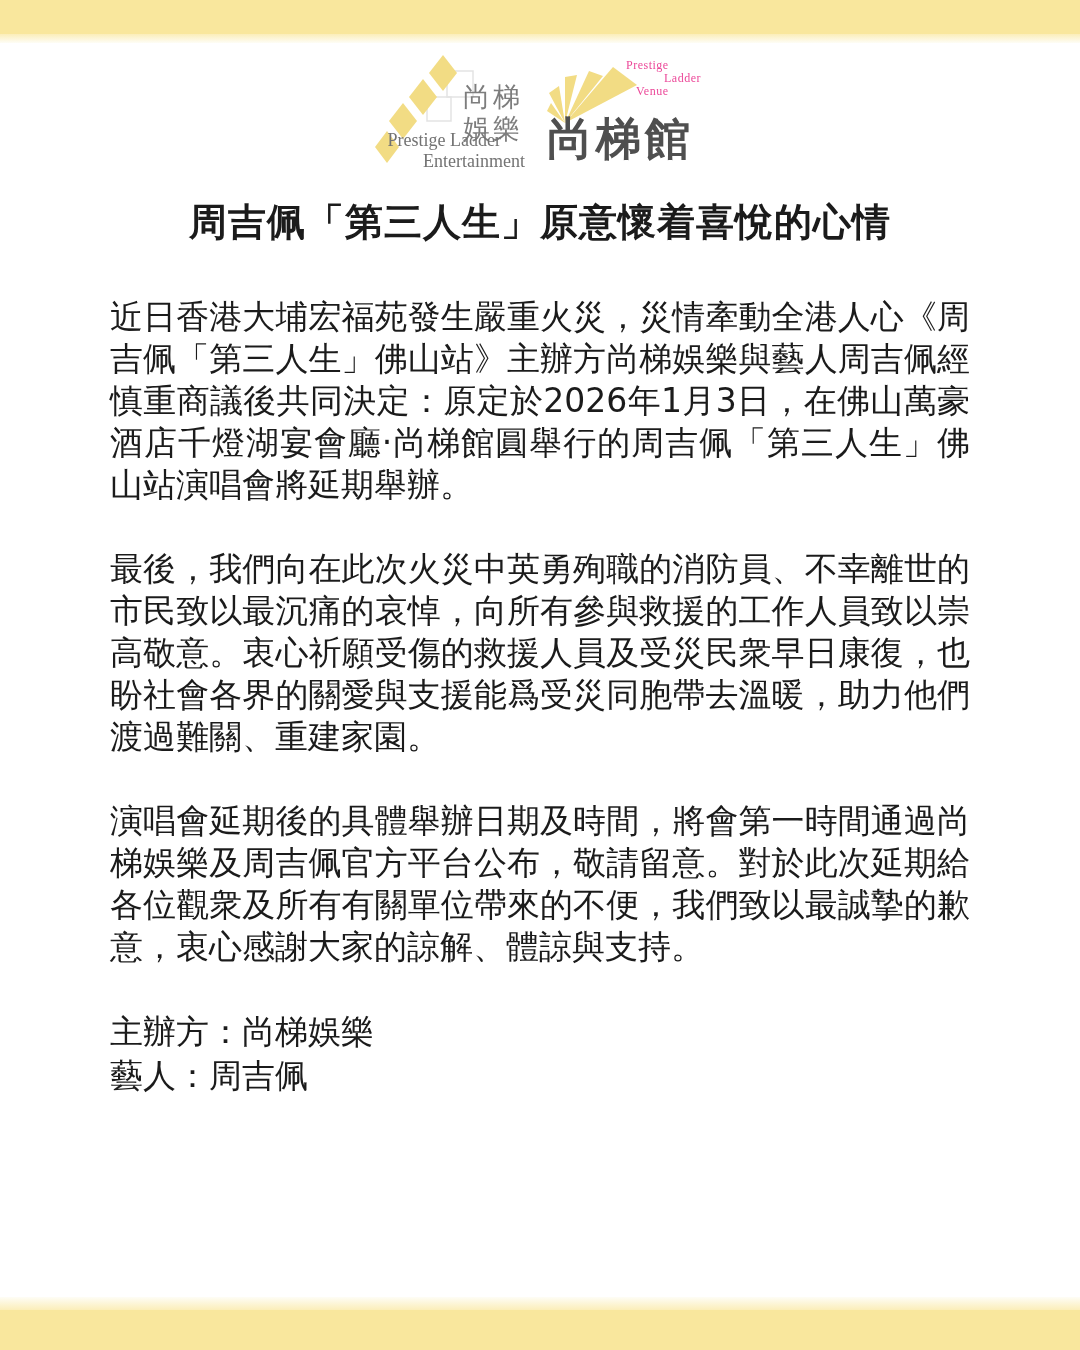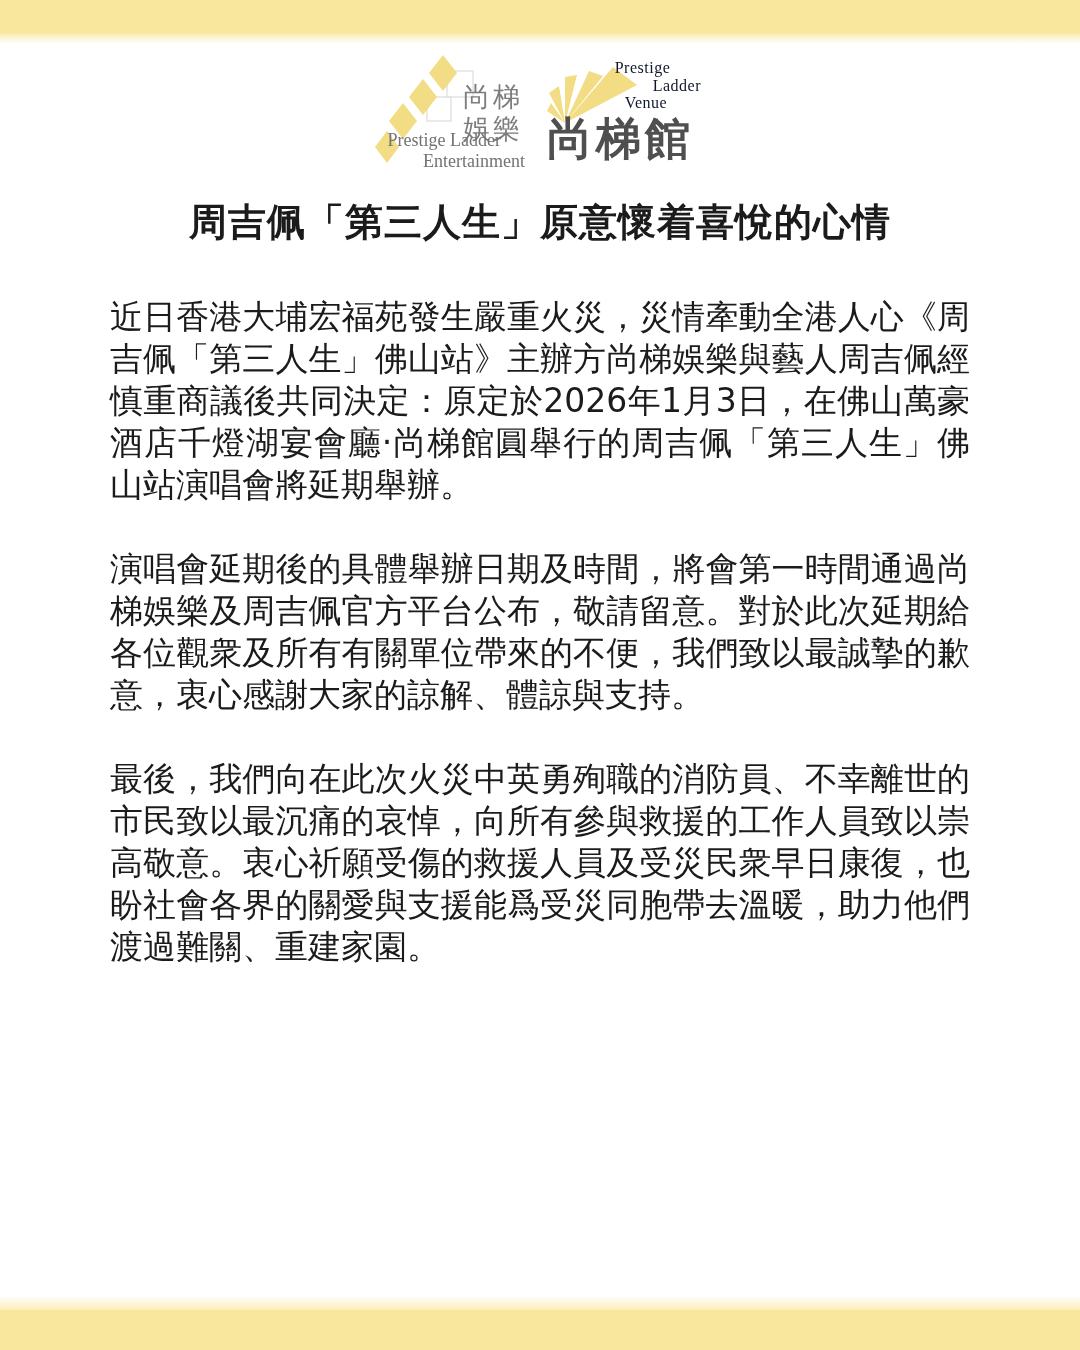--- a/index.html
+++ b/index.html
@@ -64,23 +64,23 @@
     width: 158px;
     height: 110px;
     margin-top: 8px;
   }
   .logo-venue svg { position: absolute; left: 0; top: 4px; }
   .logo-venue-en {
     position: absolute;
     top: 0;
     right: 4px;
     font-family: "Liberation Serif", "DejaVu Serif", serif;
-    font-size: 16px;
+    font-size: 12px;
     line-height: 1.1;
-    color: #0f172a;
+    color: #ec4899;
     letter-spacing: 0.5px;
   }
   .logo-venue-en .v1 { display: block; margin-left: 0; }
   .logo-venue-en .v2 { display: block; margin-left: 38px; }
   .logo-venue-en .v3 { display: block; margin-left: 10px; }
   .logo-venue-cjk {
     position: absolute;
     left: 0;
     bottom: 0;
     width: 100%;
@@ -168,22 +168,26 @@
         </div>
         <div class="logo-venue-cjk">尚梯館</div>
       </div>
 
     </div>
 
     <h1 class="doc-title">周吉佩「第三人生」原意懷着喜悅的心情</h1>
 
     <div class="doc-body">
       <p>近日香港大埔宏福苑發生嚴重火災，災情牽動全港人心《周吉佩「第三人生」佛山站》主辦方尚梯娛樂與藝人周吉佩經慎重商議後共同決定：原定於2026年1月3日，在佛山萬豪酒店千燈湖宴會廳·尚梯館圓舉行的周吉佩「第三人生」佛山站演唱會將延期舉辦。</p>
+      <p>最後，我們向在此次火災中英勇殉職的消防員、不幸離世的市民致以最沉痛的哀悼，向所有參與救援的工作人員致以崇高敬意。衷心祈願受傷的救援人員及受災民衆早日康復，也盼社會各界的關愛與支援能爲受災同胞帶去溫暖，助力他們渡過難關、重建家園。</p>
       <p>演唱會延期後的具體舉辦日期及時間，將會第一時間通過尚梯娛樂及周吉佩官方平台公布，敬請留意。對於此次延期給各位觀衆及所有有關單位帶來的不便，我們致以最誠摯的歉意，衷心感謝大家的諒解、體諒與支持。</p>
-      <p>最後，我們向在此次火災中英勇殉職的消防員、不幸離世的市民致以最沉痛的哀悼，向所有參與救援的工作人員致以崇高敬意。衷心祈願受傷的救援人員及受災民衆早日康復，也盼社會各界的關愛與支援能爲受災同胞帶去溫暖，助力他們渡過難關、重建家園。</p>
     </div>
 
+    <div class="doc-footer">
+      <div>主辦方：尚梯娛樂</div>
+      <div>藝人：周吉佩</div>
+    </div>
 
   </div>
 
   <div class="band-bottom-fade"></div>
   <div class="band-bottom-solid"></div>
 </div>
 
 </body></html>

